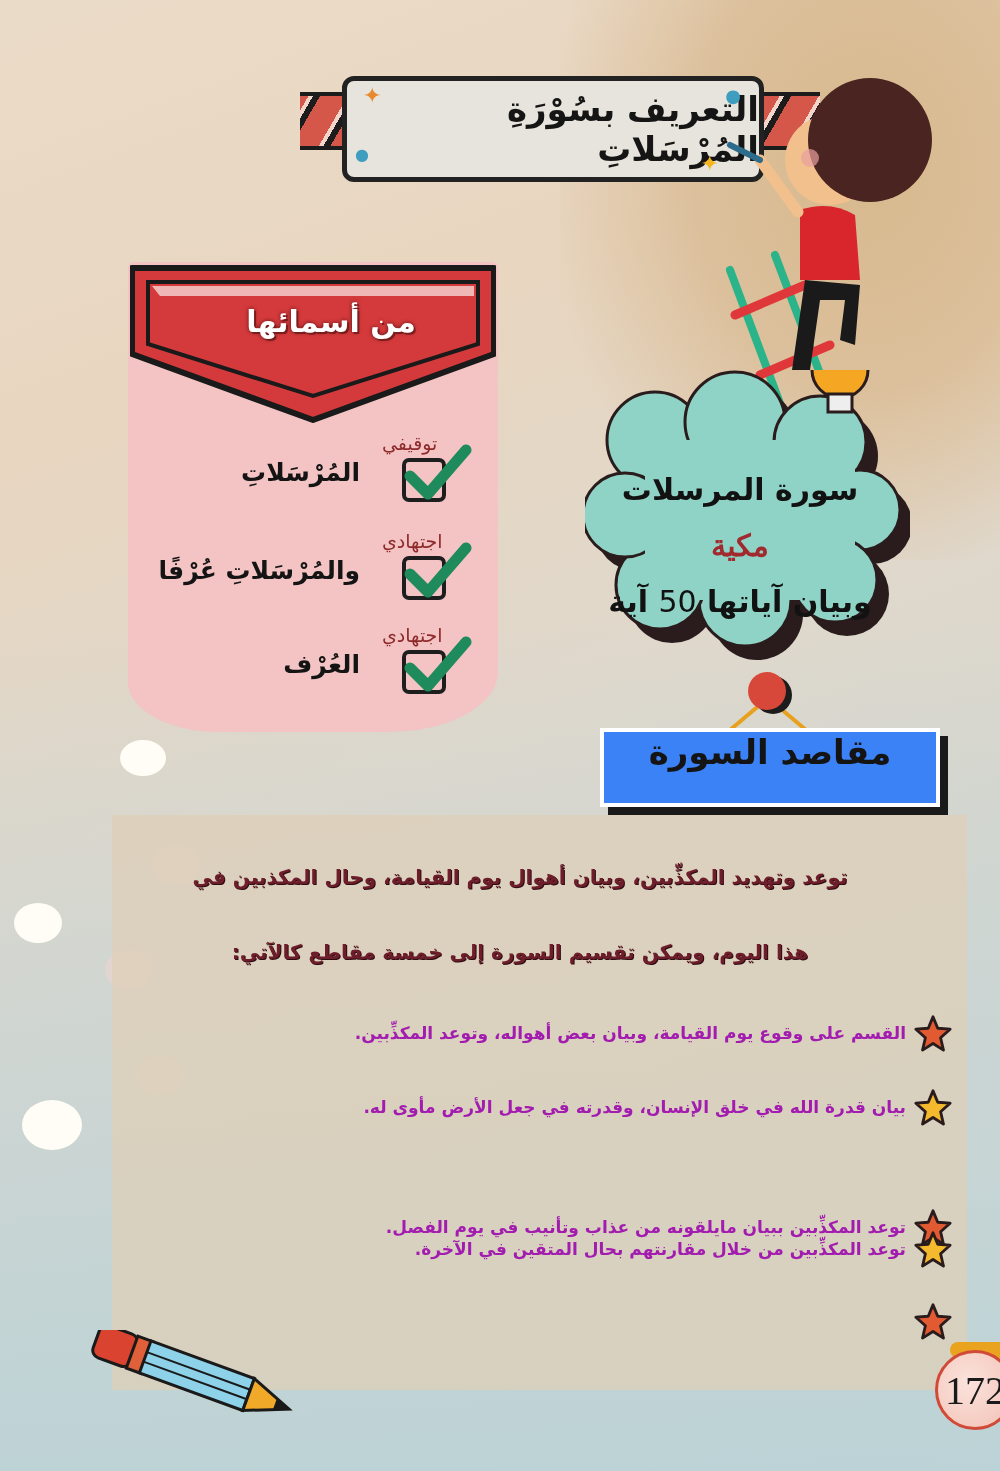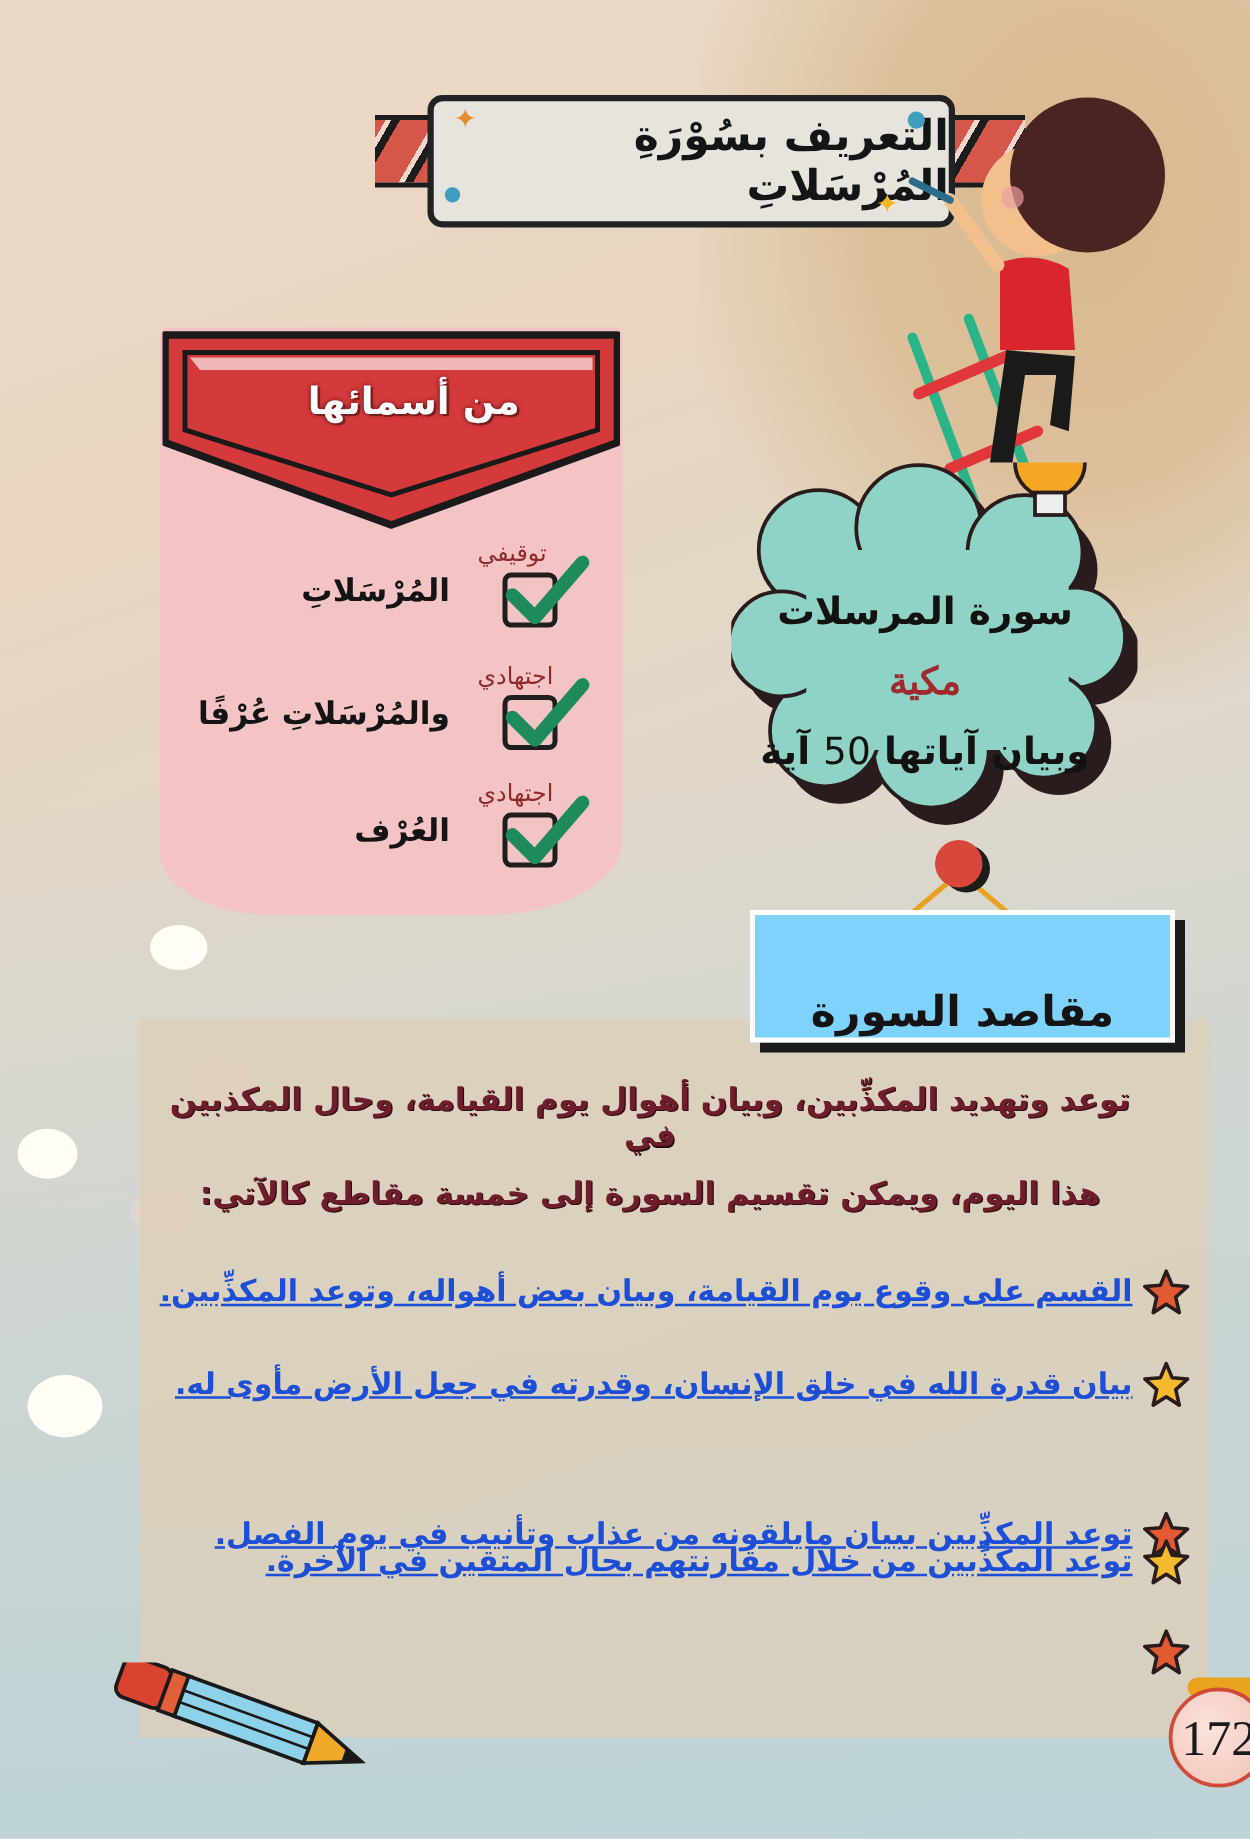--- a/index.html
+++ b/index.html
@@ -44,31 +44,31 @@
   .cloud-text { position:absolute; left:590px; top:462px; width:300px; text-align:center; direction:rtl;
     font-size:30px; font-weight:bold; color:#121212; line-height:56px; }
   .cloud-text .accent { color:#a02a2e;font-family:Liberation Serif, serif; }
   .cloud-text .num { font-weight:normal; }
 
   
   .child { position:absolute; left:720px; top:40px; width:240px; height:420px; }
 
   
   .sign-pin { position:absolute; left:748px; top:672px; width:38px; height:38px; border-radius:50%; background:#d7483a; box-shadow:6px 4px 0 #1c1c1c; }
-  .sign { position:absolute; left:600px; top:728px; width:340px; height:106px; background:#7dd3fc;
-    border:4px solid #fff; box-shadow: 8px 8px 0 #1a1a1a; display:flex; align-items:flex-end; justify-content:center; }
+  .sign { position:absolute; left:600px; top:728px; width:340px; height:79px; background:#3b82f6;
+    border:4px solid #fff; box-shadow: 8px 8px 0 #1a1a1a; display:flex; align-items:flex-start; justify-content:center; }
   .sign-text { font-size:34px; font-weight:bold; color:#141414; direction:rtl; }
 
   
   .content-box { position:absolute; left:112px; top:815px; width:855px; height:575px; background:rgba(222,208,184,.78); }
   .intro { position:absolute; left:120px; width:800px; text-align:center; direction:rtl;
-    font-size:25px; font-weight:bold; color:#6e1d2a; text-shadow: 1px 1px 0 #2d0c12; }
+    font-size:20px; font-weight:bold; color:#6e1d2a; text-shadow: 1px 1px 0 #2d0c12; }
   .bullet { position:absolute; right:48px; width:860px; direction:rtl; display:flex; align-items:center; gap:8px; }
   .bullet .star { width:38px; height:38px; flex:0 0 38px; }
-  .bullet .txt { font-size:24px; font-weight:bold; color:#1d4ed8; white-space:nowrap;text-decoration:underline; }
+  .bullet .txt { font-size:17px; font-weight:bold; color:#a21caf; white-space:nowrap; }
 
   
   .pencil { position:absolute; left:80px; top:1330px; width:230px; height:90px; }
   .page-num { position:absolute; left:935px; top:1350px; width:80px; height:80px; border-radius:50%;
     background: radial-gradient(circle at 40% 40%, #fbe3dc, #f2c0b4); border:3px solid #d14a38;
     display:flex; align-items:center; justify-content:center; }
   .page-num span { font-family:"Liberation Serif", serif; font-size:40px; color:#1a1a1a; }
   .jar-top { position:absolute; left:950px; top:1342px; width:60px; height:16px; background:#e9a31f; border-radius:8px; }
 </style>
 </head>

